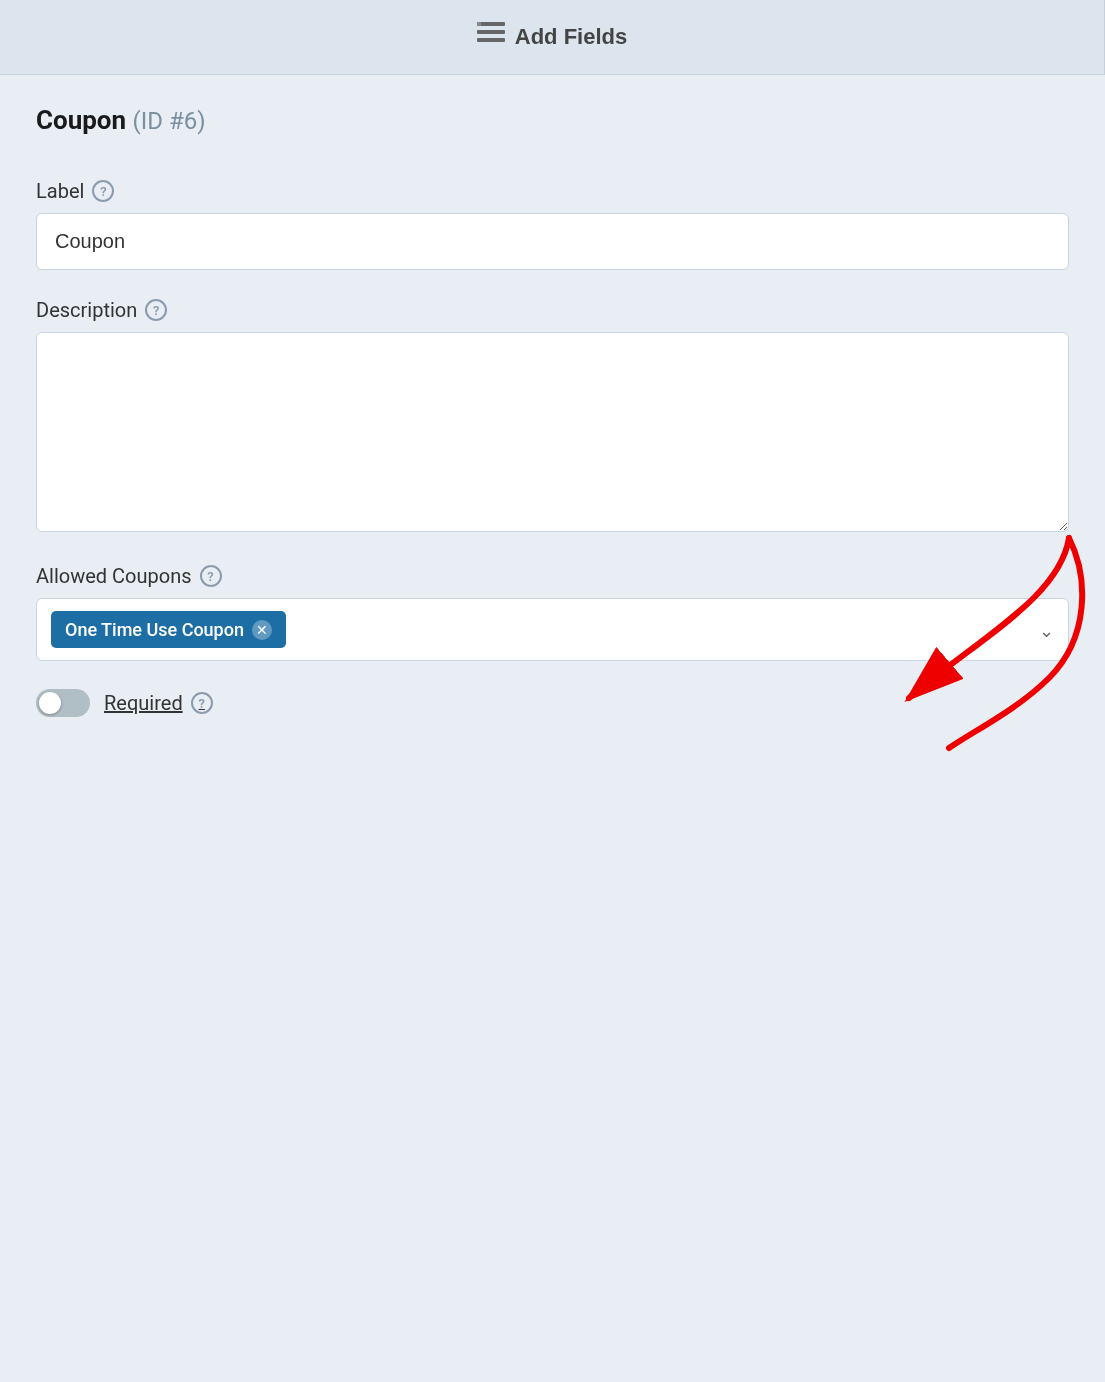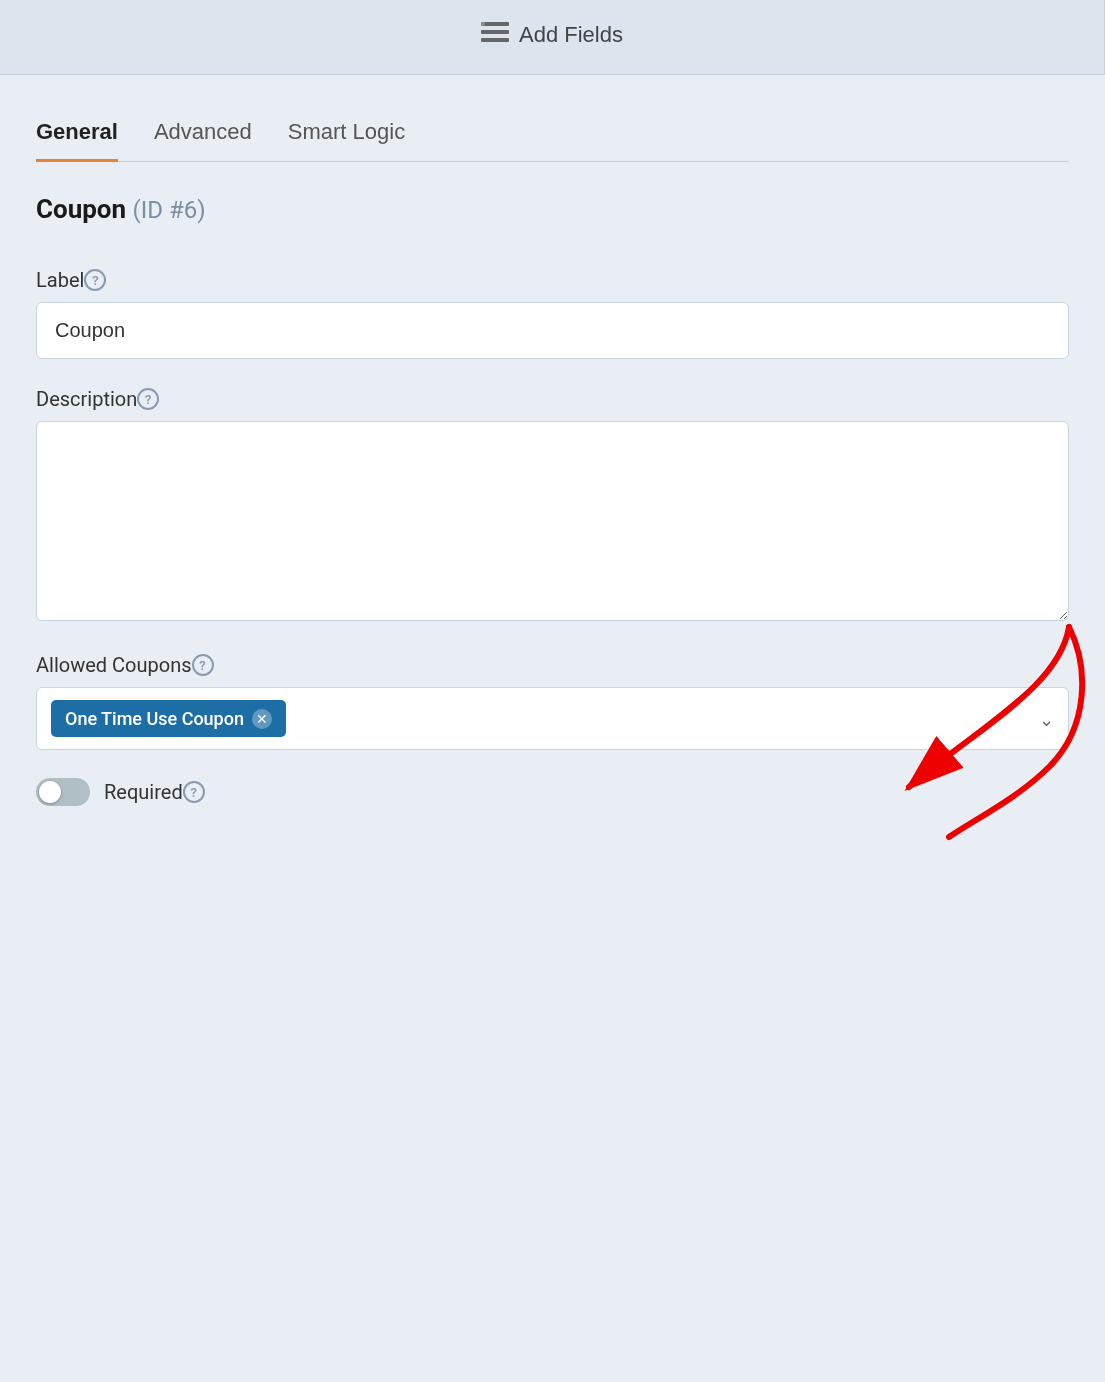--- a/index.html
+++ b/index.html
@@ -12,27 +12,28 @@
 
     .top-tabs {
       display: flex;
       background: #dce5ed;
       border-bottom: 1px solid #c5d0db;
     }
 
     .top-tab {
       flex: 1;
       display: flex;
+      align-items: center;
       justify-content: center;
       gap: 10px;
       padding: 22px 20px;
       cursor: pointer;
       font-size: 22px;
       color: #444;
-      font-weight: 400;
+      font-weight: 700;
       background: #dce5ed;
       border: none;
     }
 
     .top-tab:first-child {
       border-right: 1px solid #c5d0db;
     }
 
     .top-tab.active {
       background: #e8eef4;
@@ -89,20 +90,21 @@
       font-size: 24px;
     }
 
     .field-group {
       margin-bottom: 28px;
     }
 
     .field-label {
       display: flex;
       align-items: center;
+      gap: 8px;
       font-size: 20px;
       color: #333;
       margin-bottom: 10px;
       font-weight: 400;
     }
 
     .help-icon {
       display: inline-flex;
       align-items: center;
       justify-content: center;
@@ -251,31 +253,20 @@
         <rect x="0" y="16" width="28" height="4" rx="1" fill="#666"></rect>
         <rect x="0" y="0" width="4" height="4" rx="0" fill="#888"></rect>
       </svg>
     </span>
     <span>Add Fields</span>
   </button>
 </div>
 
 <div class="content-area">
 
-  <div class="sub-tabs">
-    <button class="sub-tab active">
-      <span>General</span>
-    </button>
-    <button class="sub-tab">
-      <span>Advanced</span>
-    </button>
-    <button class="sub-tab">
-      <span>Smart Logic</span>
-    </button>
-  </div>
 
   <div class="field-title">
     <span>Coupon</span>
     <span class="field-id">(ID #6)</span>
   </div>
 
   <div class="field-group">
     <div class="field-label">
       <span>Label</span>
       <span class="help-icon">?</span>
@@ -318,19 +309,19 @@
       </svg>
     </div>
   </div>
 
   <div class="required-row">
     <div class="toggle-switch">
       <div class="track">
         <div class="knob"></div>
       </div>
     </div>
-    <div class="field-label" style="margin-bottom:0;">
+    <div class="field-label" style="margin-bottom:0;text-decoration:underline;">
       <span>Required</span>
       <span class="help-icon">?</span>
     </div>
   </div>
 
 </div>
 
 </body></html>

